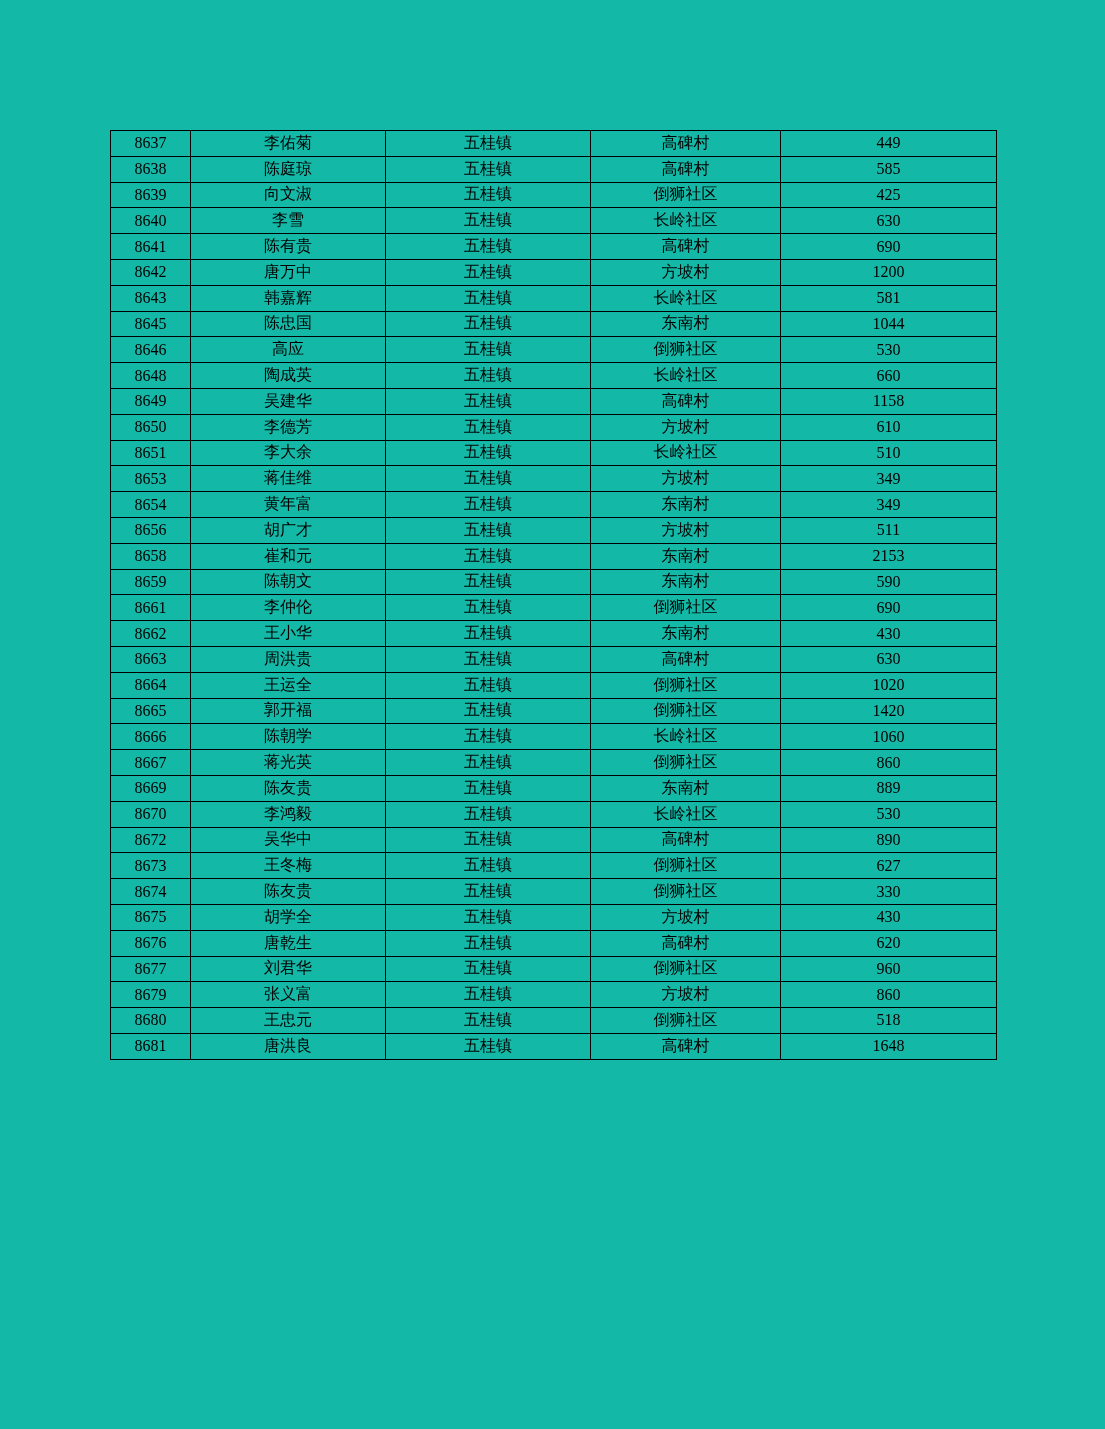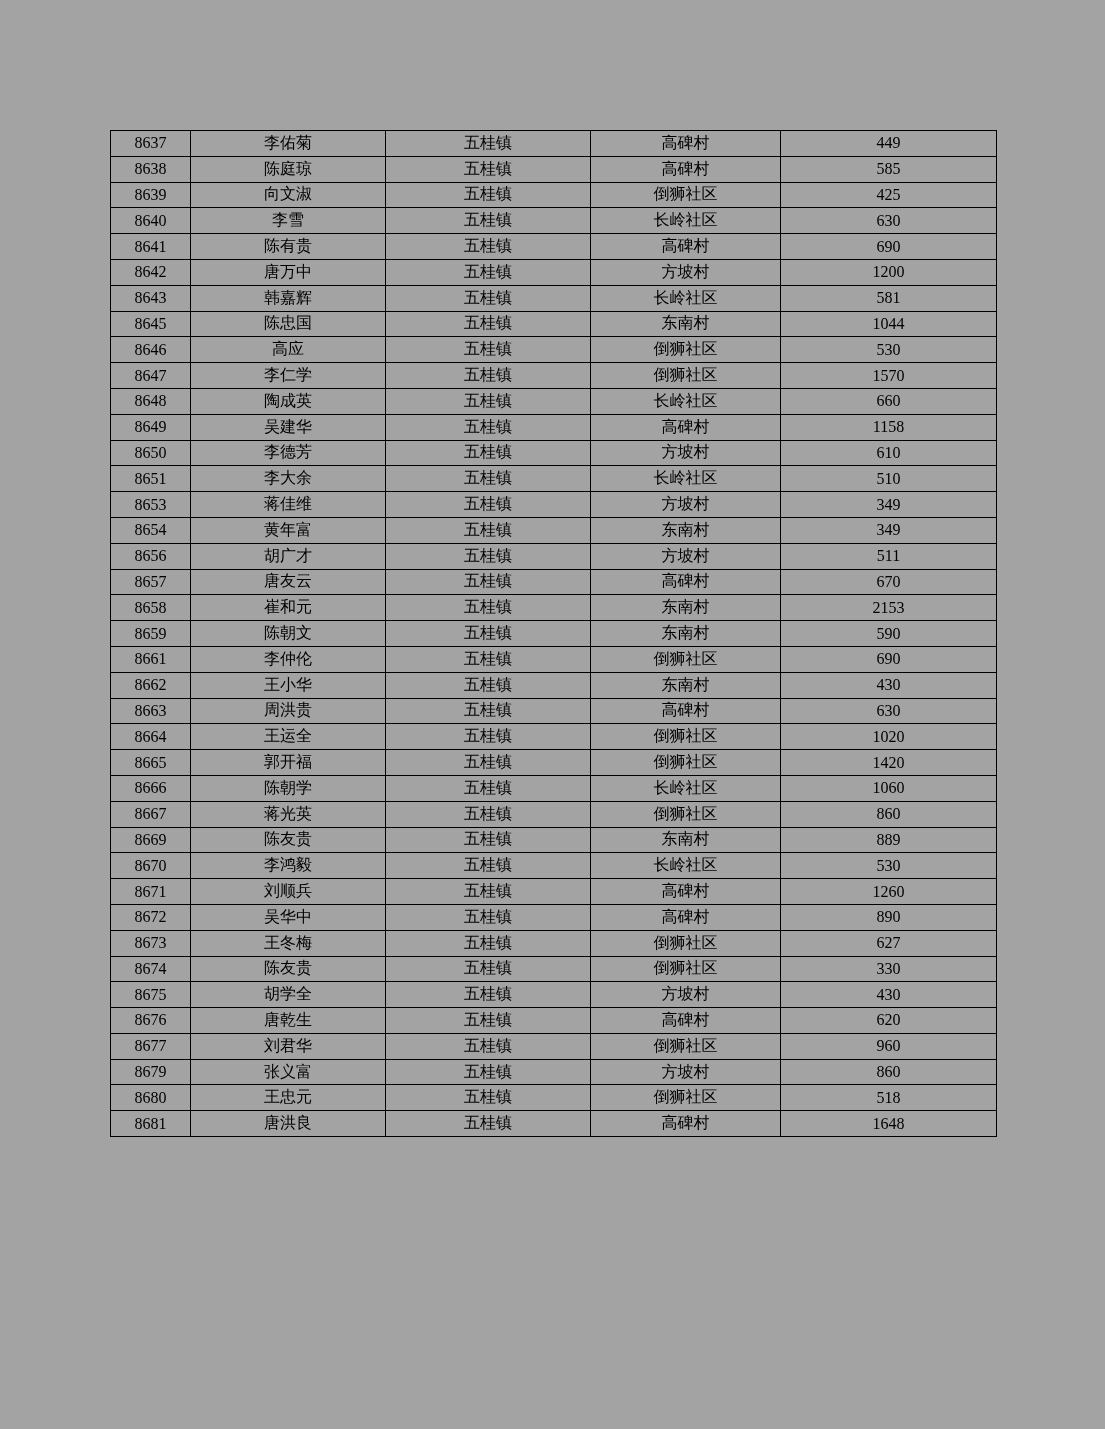--- a/index.html
+++ b/index.html
@@ -5,21 +5,21 @@
   html, body {
     margin: 0;
     padding: 0;
     background: #ffffff;
     font-family: "Liberation Serif", "DejaVu Serif", serif;
   }
   .page {
     position: relative;
     width: 1105px;
     height: 1429px;
-    background: #a3a3a3;
+    background: #14b8a6;
     overflow: hidden;
   }
   table.records {
     position: absolute;
     left: 110px;
     top: 130px;
     width: 886px;
     border-collapse: collapse;
     table-layout: fixed;
   }
@@ -110,27 +110,20 @@
           <td>1044</td>
         </tr>
         <tr>
           <td>8646</td>
           <td>高应</td>
           <td>五桂镇</td>
           <td>倒狮社区</td>
           <td>530</td>
         </tr>
         <tr>
-          <td>8647</td>
-          <td>李仁学</td>
-          <td>五桂镇</td>
-          <td>倒狮社区</td>
-          <td>1570</td>
-        </tr>
-        <tr>
           <td>8648</td>
           <td>陶成英</td>
           <td>五桂镇</td>
           <td>长岭社区</td>
           <td>660</td>
         </tr>
         <tr>
           <td>8649</td>
           <td>吴建华</td>
           <td>五桂镇</td>
@@ -166,27 +159,20 @@
           <td>349</td>
         </tr>
         <tr>
           <td>8656</td>
           <td>胡广才</td>
           <td>五桂镇</td>
           <td>方坡村</td>
           <td>511</td>
         </tr>
         <tr>
-          <td>8657</td>
-          <td>唐友云</td>
-          <td>五桂镇</td>
-          <td>高碑村</td>
-          <td>670</td>
-        </tr>
-        <tr>
           <td>8658</td>
           <td>崔和元</td>
           <td>五桂镇</td>
           <td>东南村</td>
           <td>2153</td>
         </tr>
         <tr>
           <td>8659</td>
           <td>陈朝文</td>
           <td>五桂镇</td>
@@ -248,27 +234,20 @@
           <td>五桂镇</td>
           <td>东南村</td>
           <td>889</td>
         </tr>
         <tr>
           <td>8670</td>
           <td>李鸿毅</td>
           <td>五桂镇</td>
           <td>长岭社区</td>
           <td>530</td>
-        </tr>
-        <tr>
-          <td>8671</td>
-          <td>刘顺兵</td>
-          <td>五桂镇</td>
-          <td>高碑村</td>
-          <td>1260</td>
         </tr>
         <tr>
           <td>8672</td>
           <td>吴华中</td>
           <td>五桂镇</td>
           <td>高碑村</td>
           <td>890</td>
         </tr>
         <tr>
           <td>8673</td>

